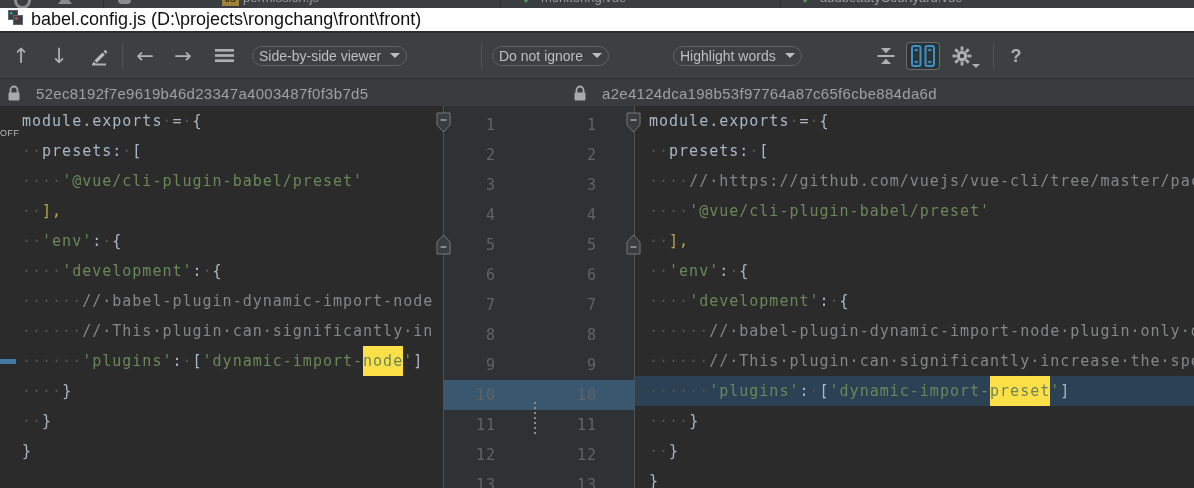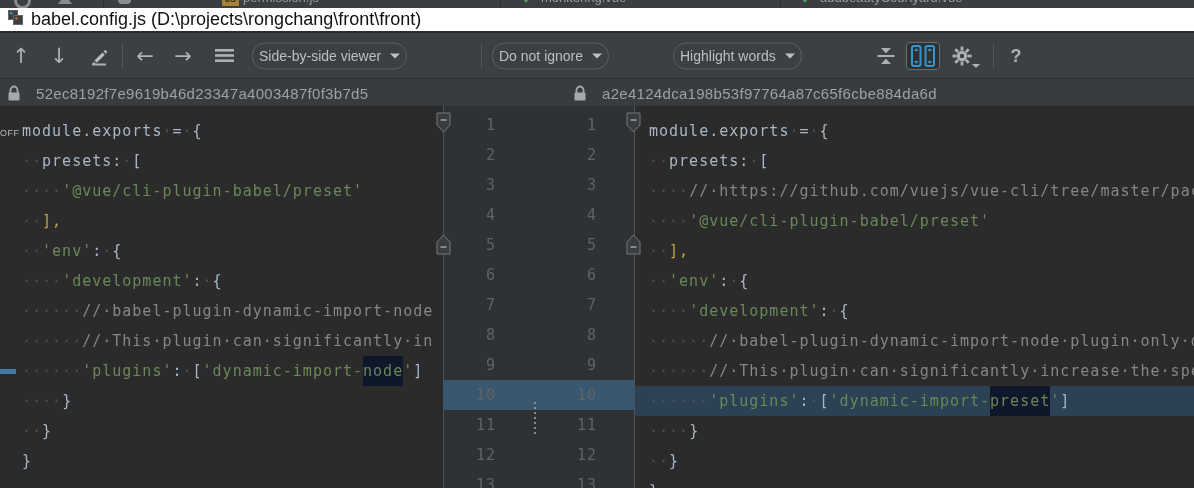--- a/index.html
+++ b/index.html
@@ -20,42 +20,42 @@
   
   .titlebar{position:absolute;left:0;top:8px;width:1194px;height:23px;background:#FFFFFF;display:flex;align-items:center;}
   .titlebar .ticon{margin-left:8px;margin-right:8px;flex:0 0 auto;}
   .titlebar .ttext{font-size:18px;color:#111111;}
 
   
   .toolbar{position:absolute;left:0;top:31px;width:1194px;height:47px;background:#3D4042;border-top:2px solid #2B2B2B;box-sizing:border-box;}
   .tb{position:absolute;top:50%;transform:translateY(-50%);display:flex;align-items:center;justify-content:center;color:#AEB0B2;}
   .tb-arrow{font-size:21px;font-family:"DejaVu Sans",sans-serif;width:26px;height:28px;cursor:pointer;}
   .tb-sep{position:absolute;top:10px;width:1px;height:26px;background:#515456;}
-  .tb-btn{height:27px;border:1px solid #5E6163;border-radius:13px;box-sizing:border-box;
+  .tb-btn{height:20px;border:1px solid #5E6163;border-radius:13px;box-sizing:border-box;
           padding:0 6px;font-size:14px;color:#BDBFC1;display:flex;align-items:center;gap:9px;cursor:pointer;}
   .caret{width:0;height:0;border-left:5px solid transparent;border-right:5px solid transparent;border-top:5px solid #BDBFC1;}
   .tb-toggle{width:34px;height:28px;background:#2E3132;border:1px solid #6A6D6F;border-radius:4px;box-sizing:border-box;}
   .tb-help{font-size:18px;font-weight:bold;width:24px;}
   .gear-caret{width:0;height:0;border-left:4px solid transparent;border-right:4px solid transparent;border-top:4px solid #AEB0B2;position:absolute;right:-2px;bottom:2px;}
 
   
   .hashbar{position:absolute;left:0;top:78px;width:1194px;height:28px;background:#393C3E;border-top:1px solid #2E3031;box-sizing:border-box;}
   .rev{position:absolute;top:0;height:28px;display:flex;align-items:center;gap:16px;}
   .rev-text{font-size:15px;color:#9EA1A3;letter-spacing:.3px;}
 
   
   .content{position:absolute;left:0;top:106px;width:1194px;height:382px;background:#2B2B2B;overflow:hidden;}
-  .pane{position:absolute;top:0;height:382px;overflow:hidden;padding-top:10px;box-sizing:border-box;}
+  .pane{position:absolute;top:0;height:382px;overflow:hidden;padding-top:0;box-sizing:border-box;}
   .pane.left{left:0;width:443px;}
   .pane.right{left:635px;width:559px;}
   .row{height:30px;line-height:30px;white-space:pre;font-family:"DejaVu Sans Mono",monospace;font-size:15px;letter-spacing:1px;}
   .pane.left .row{padding-left:22px;}
   .pane.right .row{padding-left:14px;}
   .tc{color:#A9B7C6}.tw{color:#4E5254}.tm{color:#848688}.ts{color:#6A8759}.ty{color:#BBA64A}
-  .th{display:inline-block;height:30px;background:#0f172a;}
+  .th{display:inline-block;height:30px;background:#fde047;}
   .pane.right .row.changed{background:#2C4154;}
   .pane.left .row.changed{position:relative;}
   .pane.left .row.changed::before{content:'';position:absolute;left:22px;right:0;top:0;bottom:0;background:#2C4154;z-index:-1;}
   .pane.left .row.changed::after{content:'';position:absolute;left:0;top:13px;width:16px;height:5px;background:#4579A4;}
 
   .gutter{position:absolute;left:443px;top:0;width:191px;height:382px;background:#2F3234;}
   .gutter .band{position:absolute;left:0;right:0;top:274px;height:30px;background:#3A5770;z-index:1;}
   .lnums{position:absolute;top:0;bottom:0;padding-top:4px;box-sizing:border-box;z-index:2;
          font-family:"DejaVu Sans Mono",monospace;font-size:15px;letter-spacing:1px;color:#5F6365;text-align:right;}
   .lnums.lleft{left:0;width:57px;padding-right:4px;}

